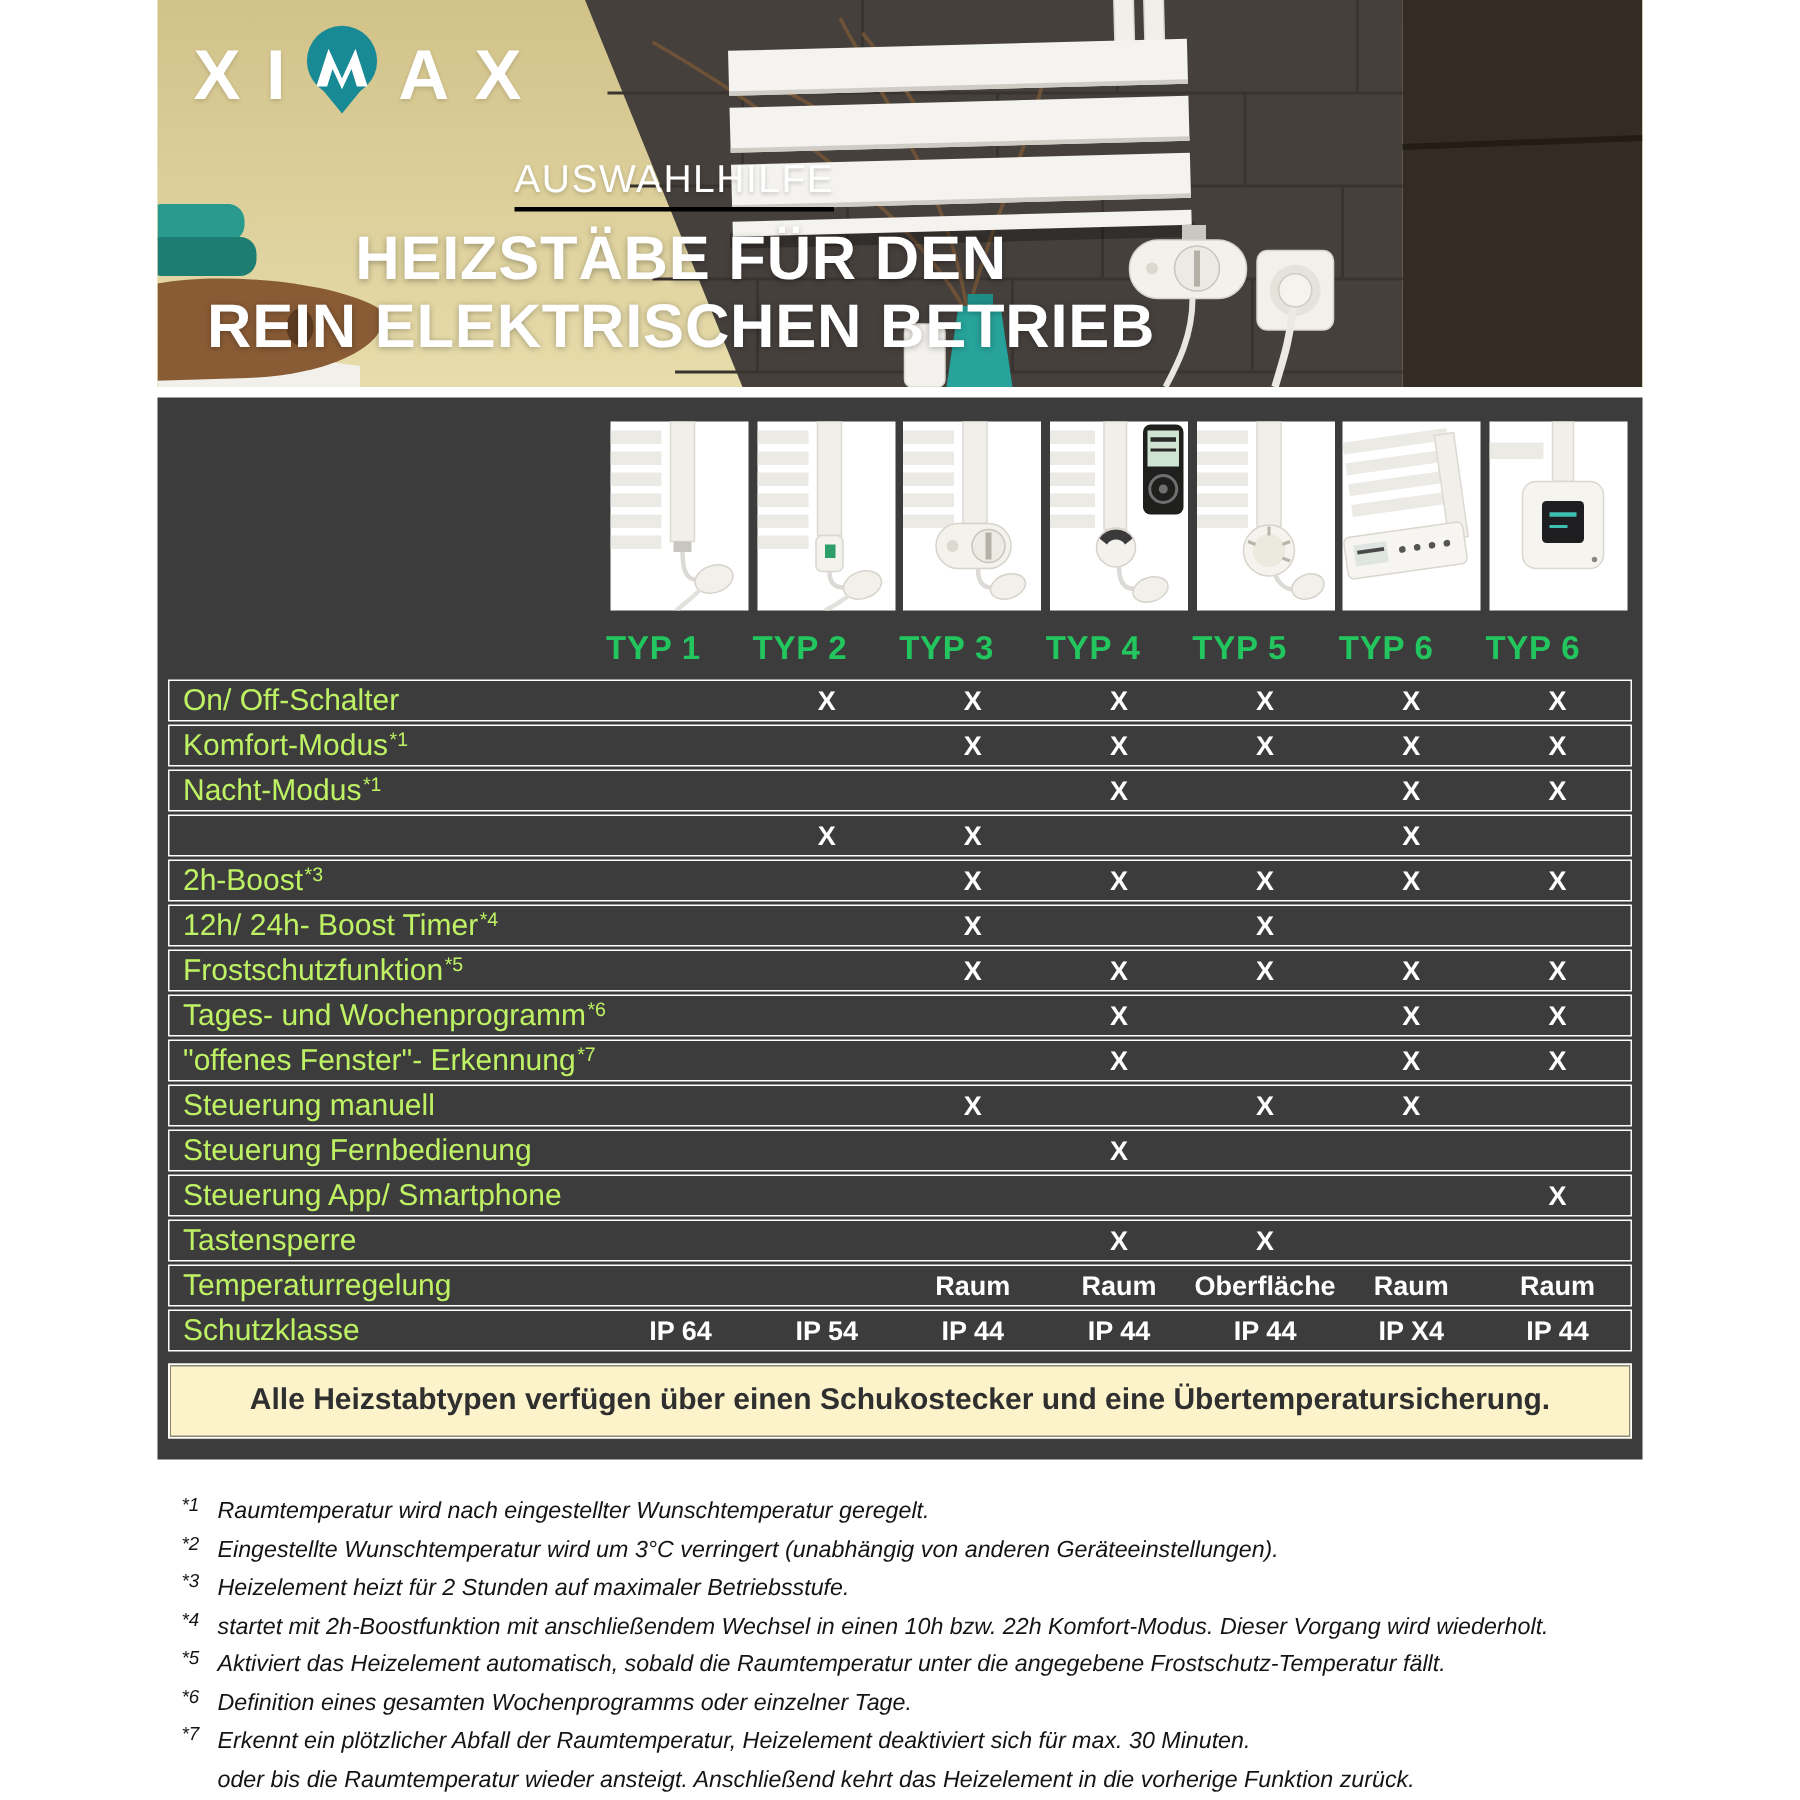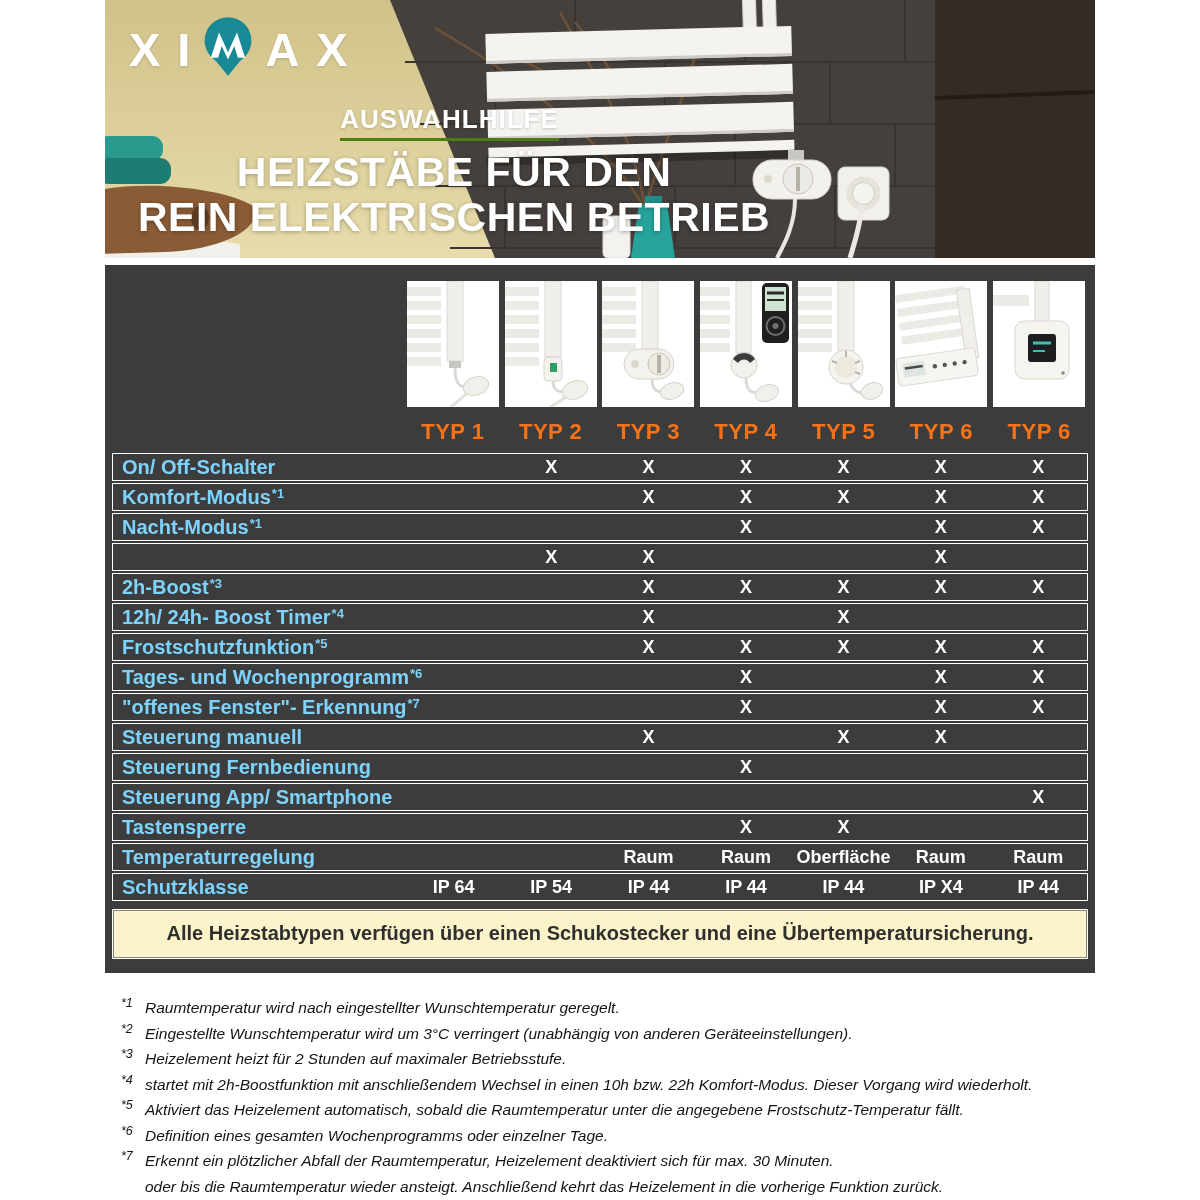--- a/index.html
+++ b/index.html
@@ -6,32 +6,32 @@
   html,body { width:1200px; background:#ffffff; font-family:"Liberation Sans", sans-serif; }
   body { height:1200px; overflow:hidden; }
   .content { width:990px; margin:0 auto; }
 
   
   .hero { position:relative; width:990px; height:258px; overflow:hidden; background:#d8cb93; }
   .hero svg.scene { position:absolute; left:0; top:0; }
   .hero-text { position:absolute; left:24px; top:16px; color:#fff; z-index:5;text-align:center; }
   .logo { display:flex; align-items:center; font-size:47px; font-weight:bold; letter-spacing:17px; line-height:1; text-shadow:0 1px 3px rgba(0,0,0,.15); }
   .logo .pin { width:54px; height:60px; margin:0 10px 6px -6px; flex:0 0 auto; }
-  .kicker { display:inline-block; margin-top:22px; font-size:26px; font-weight:bold; letter-spacing:1px; border-bottom:3px solid #4d7c0f; padding-bottom:3px; text-shadow:0 1px 3px rgba(0,0,0,.2); }
+  .kicker { display:inline-block; margin-top:22px; font-size:26px; font-weight:normal; letter-spacing:1px; border-bottom:3px solid #000000; padding-bottom:3px; text-shadow:0 1px 3px rgba(0,0,0,.2); }
   .title { margin-top:9px; margin-left:9px; font-size:41px; font-weight:bold; line-height:45px; letter-spacing:.5px; text-shadow:0 1px 4px rgba(0,0,0,.3); }
 
   
   .panel { margin-top:7px; background:#3d3c3c; padding:8px 7px 14px 7px; }
   .grid { display:grid; grid-template-columns:292px repeat(7,1fr); }
   .products { margin-top:8px; }
   .product-box { width:92px; height:126px; background:#fff; margin:0 auto; position:relative; }
   .typ-row { margin-top:12px; margin-bottom:8px; }
-  .typ-label { text-align:center; color:#f97316; font-weight:bold; font-size:22px; letter-spacing:.5px; }
+  .typ-label { text-align:left; color:#22c55e; font-weight:bold; font-size:22px; letter-spacing:.5px; }
   .frow { height:28px; border:1px solid #fff; margin-top:2px; align-items:center; }
-  .flabel { color:#7dd3fc; font-size:20px; padding-left:9px; white-space:nowrap;font-weight:bold; }
+  .flabel { color:#bef264; font-size:20px; padding-left:9px; white-space:nowrap; }
   .fsup { font-size:13px; position:relative; top:-6px; margin-left:1px; }
   .fcell { text-align:center; color:#fff; font-weight:bold; font-size:18px; }
   .banner { margin:8px 0 0 0; background:#fdf3cb; border:1px solid #fff; box-shadow:inset 0 0 0 1px #8a8676; text-align:center; font-weight:bold; font-size:20px; color:#2f2f2f; padding:12px 10px 13px; }
 
   
   .footnotes { width:990px; margin:22px auto 0 auto; padding-left:16px; }
   .fnline { display:flex; font-style:italic; font-size:15.5px; color:#141414; line-height:25.5px; }
   .fnmark { flex:0 0 24px; font-size:12.5px; position:relative; top:-4px; }
   .fntext { flex:1; }
 </style>

